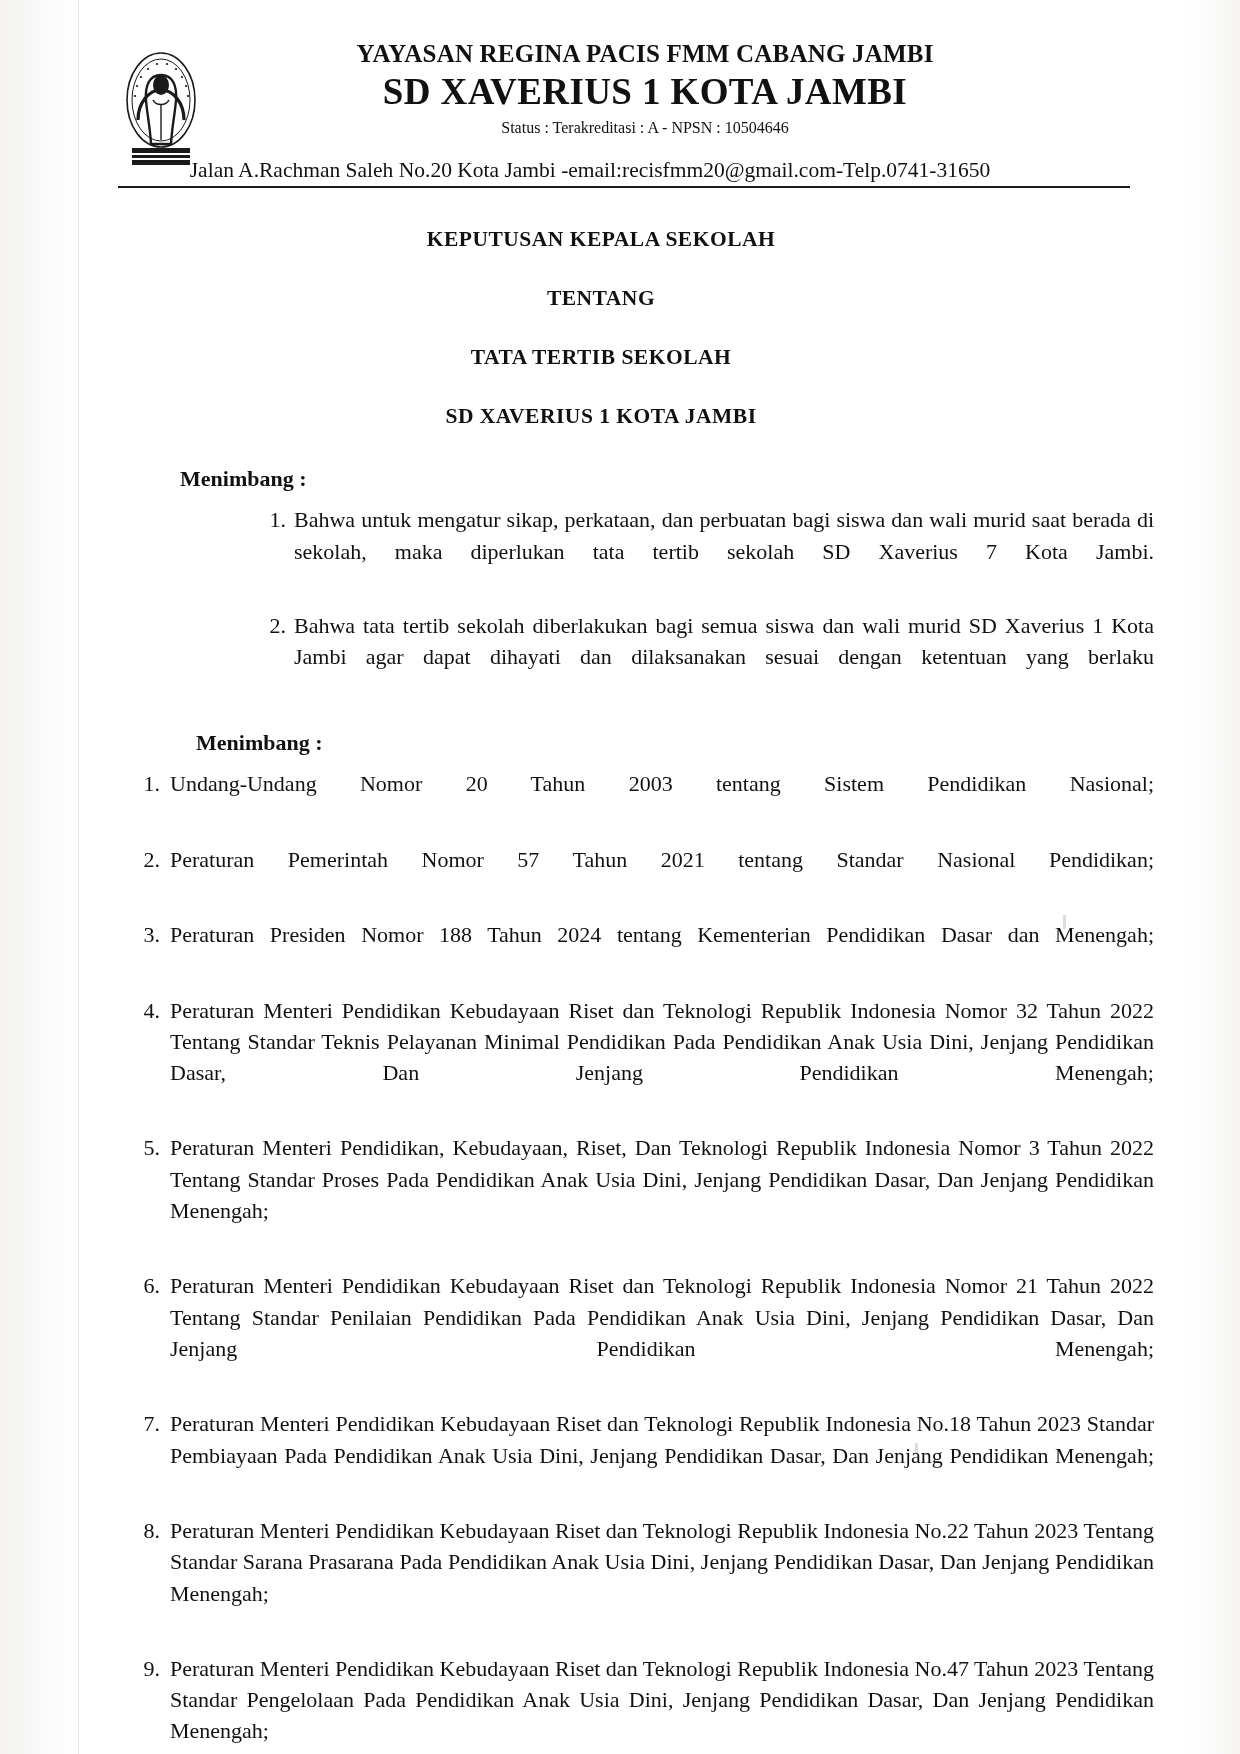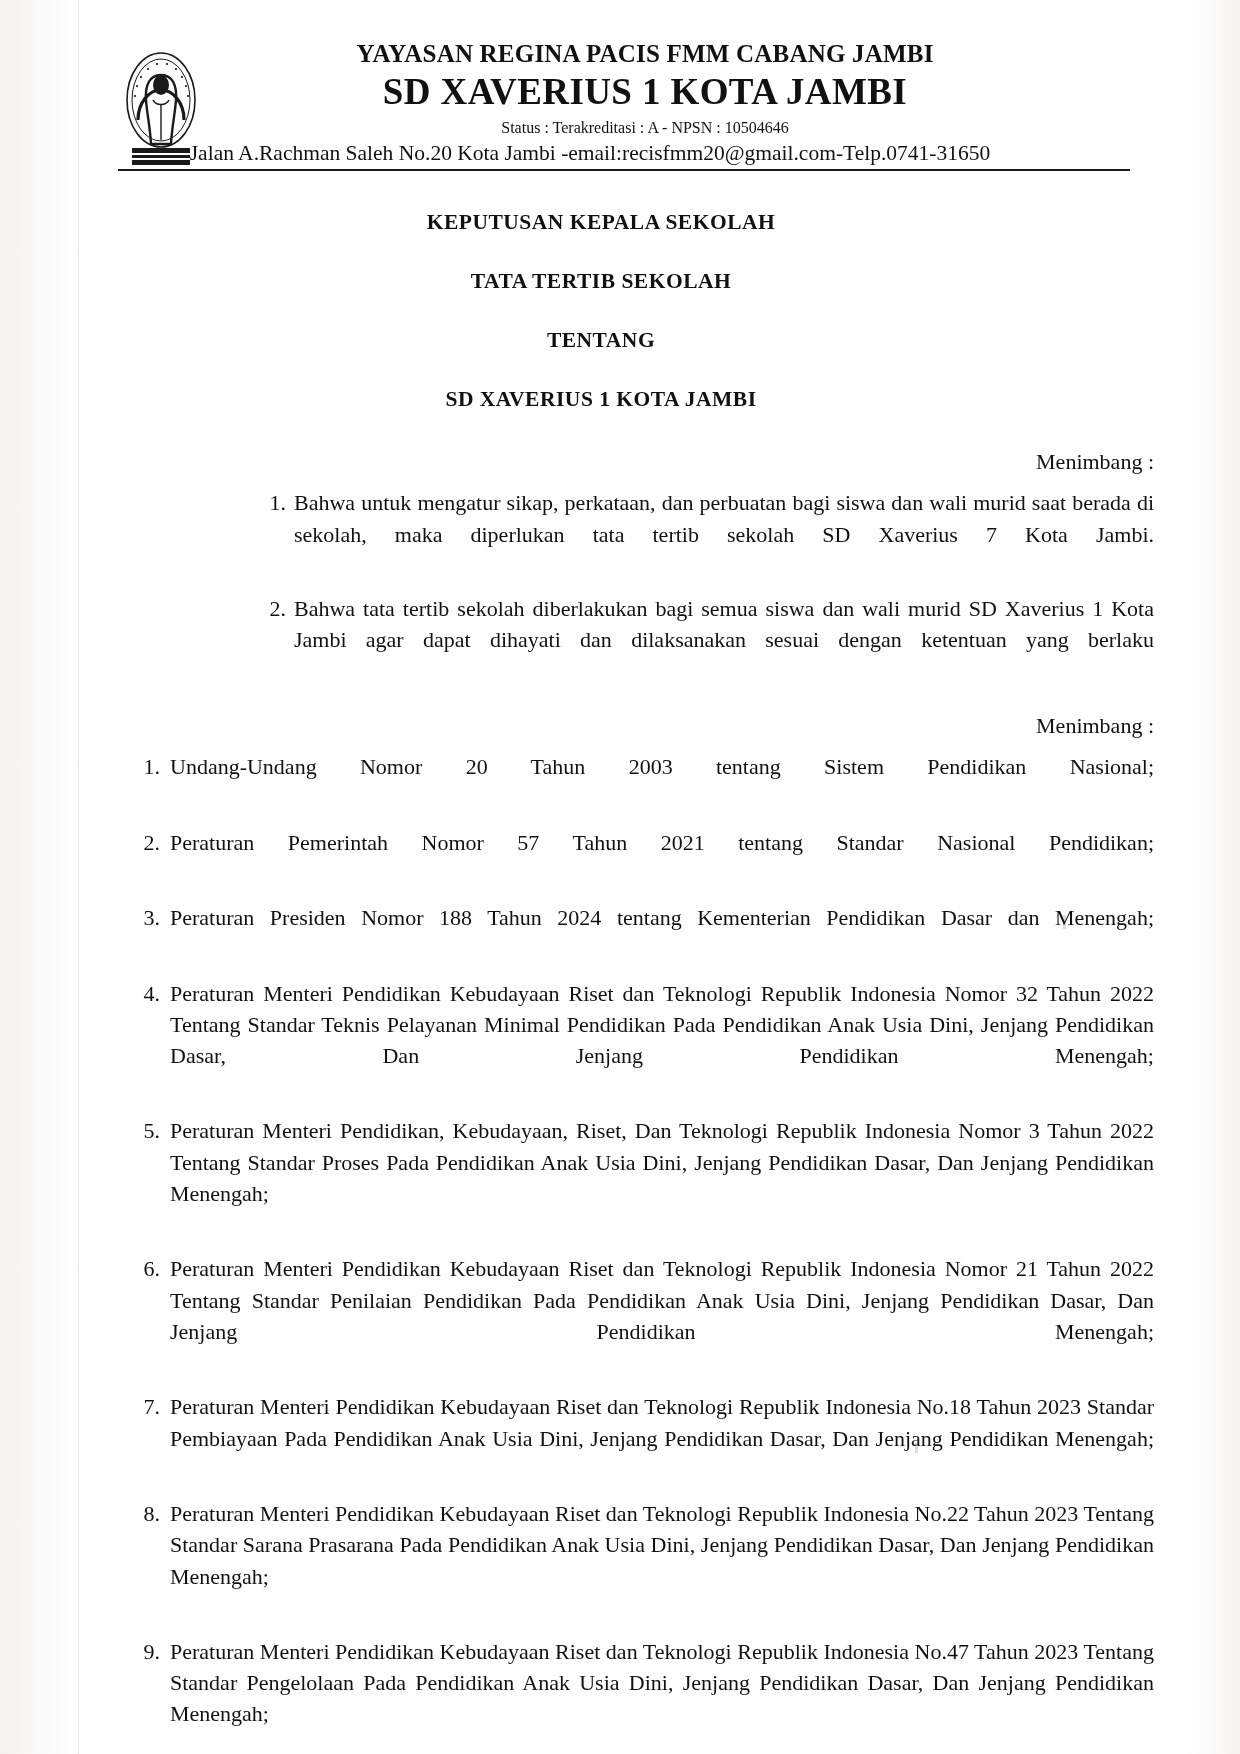--- a/index.html
+++ b/index.html
@@ -86,21 +86,21 @@
     letter-spacing: 0.4px;
   }
   .lh-status {
     font-size: 16px;
     line-height: 1.2;
     margin: 6px 0 0 0;
   }
   .lh-address {
     font-size: 21.5px;
     line-height: 1.2;
-    margin: 3px 0 0 0;
+    margin: 20px 0 0 0;
     text-align: center;
     padding-left: 0;
     padding-right: 60px;
     position: relative;
     z-index: 2;
   }
   .rule {
     margin: 3px 110px 0 118px;
     border: 0;
     border-top: 2.5px solid #1a1a1a;
@@ -120,25 +120,24 @@
     margin: 0 0 32px 0;
     line-height: 1.25;
   }
   .titleblock .t.last { margin-bottom: 0; }
 
   
   .body-wrap {
     padding: 0 86px 0 118px;
   }
   .section-head {
-    font-weight: normal;
+    font-weight: bold;
     font-size: 22px;
     margin: 36px 0 0 62px;
     line-height: 1.2;
-    text-align: right;
   }
   .section-head.mengingat {
     margin-top: 26px;
     margin-left: 78px;
   }
 
   ol.menimbang {
     list-style: none;
     margin: 12px 0 0 0;
     padding: 0 0 0 140px;
@@ -247,22 +246,22 @@
       <p class="lh-status">Status : Terakreditasi : A  -  NPSN : 10504646</p>
     </div>
 
     <p class="lh-address">Jalan A.Rachman Saleh No.20 Kota Jambi -email:recisfmm20@gmail.com-Telp.0741-31650</p>
 
     <hr class="rule">
   </div>
 
   <div class="titleblock">
     <p class="t">KEPUTUSAN KEPALA SEKOLAH</p>
+    <p class="t">TENTANG</p>
     <p class="t">TATA TERTIB SEKOLAH</p>
-    <p class="t">TENTANG</p>
     <p class="t last">SD XAVERIUS 1 KOTA JAMBI</p>
   </div>
 
   <div class="body-wrap">
 
     <p class="section-head">Menimbang :</p>
 
     <ol class="menimbang">
       <li>
         <span class="num">1.</span>

